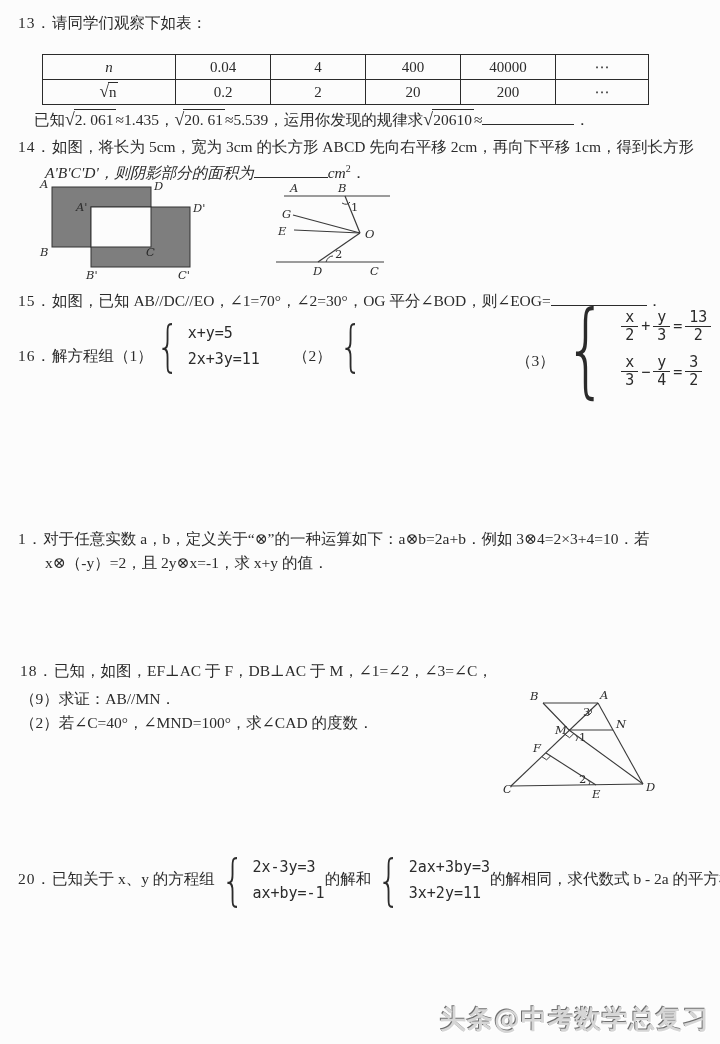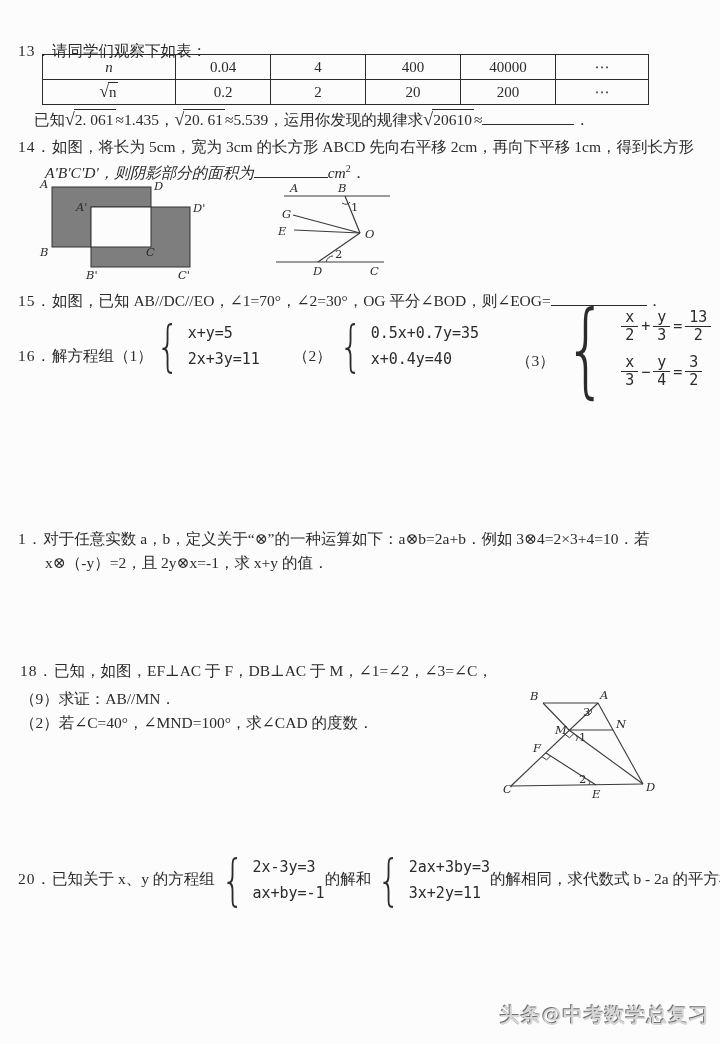--- a/index.html
+++ b/index.html
@@ -41,29 +41,29 @@
   .frow{display:inline-flex;align-items:center;gap:3px;white-space:nowrap;}
   .frac{display:inline-flex;flex-direction:column;align-items:center;line-height:1.15;}
   .frac .fn{border-bottom:1.5px solid #2b2b2b;padding:0 4px;}
   .frac .fd{padding:0 4px;}
   
   svg text{font-family:"DejaVu Serif","Liberation Serif",serif;font-size:11.5px;fill:#2b2b2b;}
   svg text.itl{font-style:italic;}
   svg line,svg polyline,svg path{stroke:#3a3a3a;fill:none;}
   
   .watermark{
-    font-family:"DejaVu Sans",sans-serif;font-weight:700;font-size:20px;
+    font-family:"DejaVu Sans",sans-serif;font-weight:700;font-size:26px;
     color:#d6d6d6;letter-spacing:1px;
     text-shadow:-1px -1px 0 #6f6f6f,1px 1px 0 #ffffff;
   }
 </style>
 </head>
 <body>
 
-<div class="abs ln" style="left:18px;top:40px;text-align:center;">
+<div class="abs ln" style="left:18px;top:12px;text-align:center;">
   <span class="num">13．</span><span>请同学们观察下如表：</span>
 </div>
 
 <table class="qtable abs" style="left:42px;top:54px;">
   <colgroup>
       <col style="width:133px">
       <col style="width:95px">
       <col style="width:95px">
       <col style="width:95px">
       <col style="width:95px">
@@ -148,24 +148,20 @@
   <span class="eqcol eqfont">
     <span class="eq">x+y=5</span>
     <span class="eq">2x+3y=11</span>
   </span>
 </div>
 <div class="abs ln" style="left:293px;top:345px;">
   <span>（2）</span>
 </div>
 <div class="abs sys" style="left:333px;top:322px;">
   <span class="brace b2">{</span>
-  <span class="eqcol eqfont">
-    <span class="eq">0.5x+0.7y=35</span>
-    <span class="eq">x+0.4y=40</span>
-  </span>
 </div>
 <div class="abs ln" style="left:516px;top:350px;">
   <span>（3）</span>
 </div>
 <div class="abs sys" style="left:553px;top:305px;">
   <span class="brace b3">{</span>
   <span class="eqcol eqfont" style="gap:10px;">
     <span class="frow">
       <span class="frac">
           <span class="fn">x</span>

